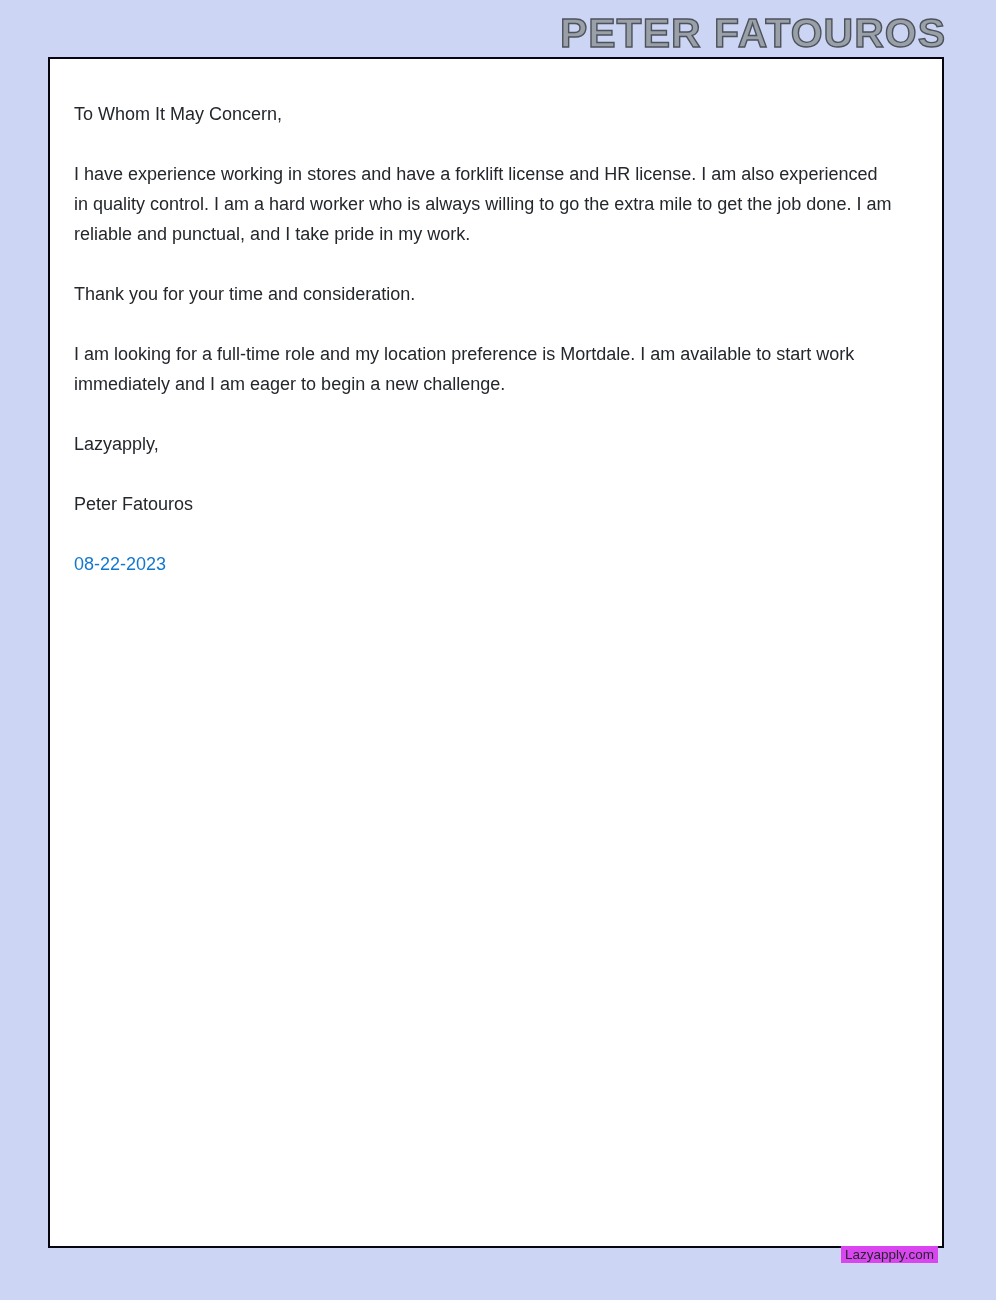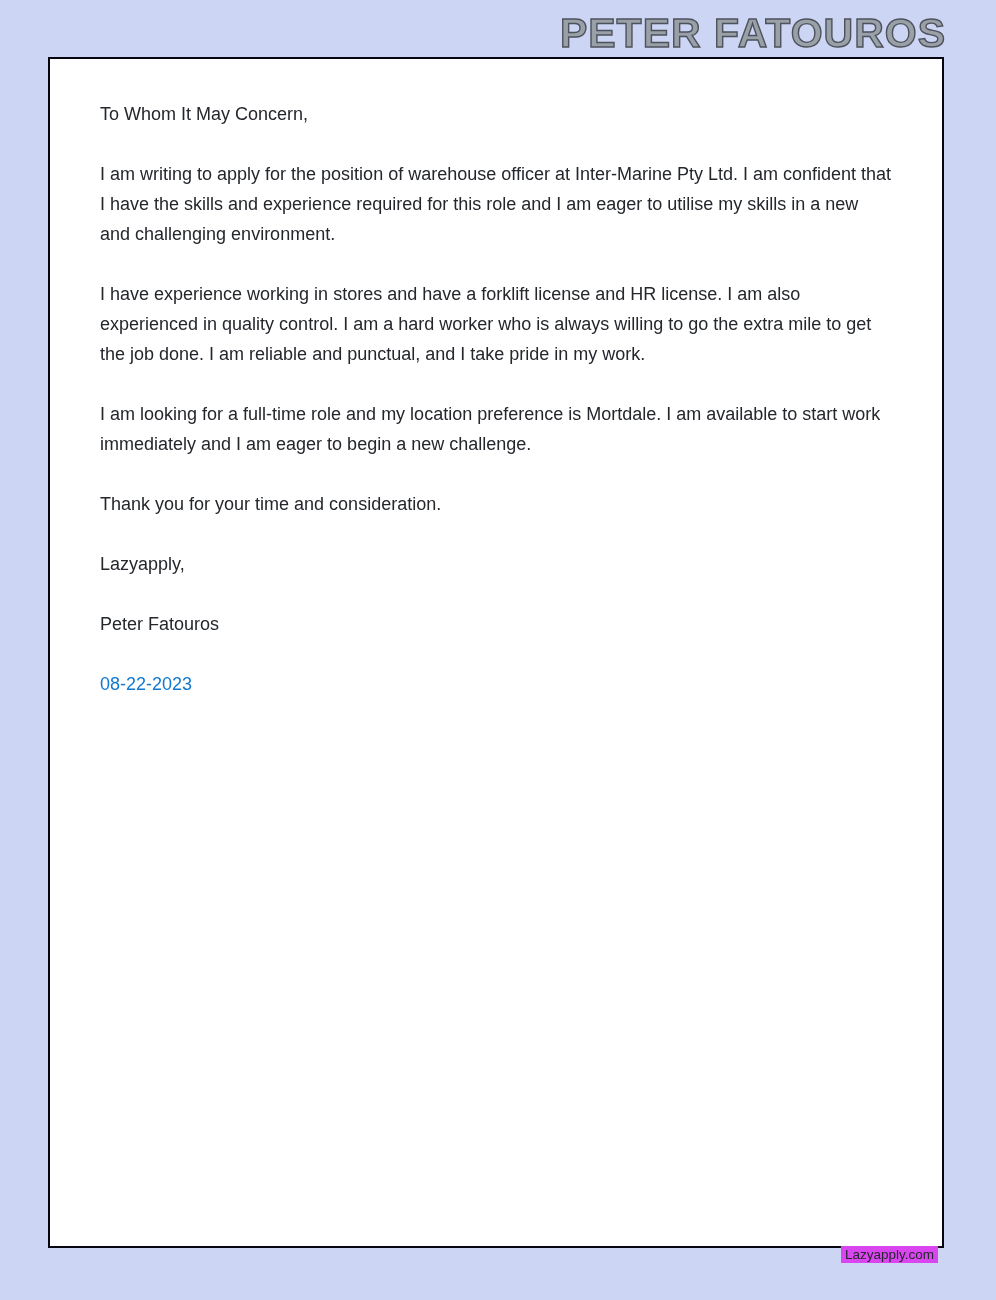--- a/index.html
+++ b/index.html
@@ -33,21 +33,21 @@
   
   .page {
     position: absolute;
     left: 48px;
     top: 57px;
     width: 896px;
     height: 1191px;
     background: #ffffff;
     border: 2px solid #05060f;
     box-sizing: border-box;
-    padding: 40px 50px 0 50px;
+    padding: 40px 50px 0 24px;
   }
 
   .letter p {
     margin: 30px 0;
     font-size: 18px;
     line-height: 30px;
     color: #24272c;
   }
   .letter p.salutation {
     margin-top: 0;
@@ -69,23 +69,22 @@
   }
 </style>
 </head>
 <body>
 
 <div class="header-name">PETER FATOUROS</div>
 
 <div class="page">
   <div class="letter">
     <p class="salutation">To Whom It May Concern,</p>
-    <p>I am writing to apply for the position of warehouse officer at Inter-Marine Pty Ltd. I am confident that I have the skills and experience required for this role and I am eager to utilise my skills in a new and challenging environment.</p>
     <p>I have experience working in stores and have a forklift license and HR license. I am also experienced in quality control. I am a hard worker who is always willing to go the extra mile to get the job done. I am reliable and punctual, and I take pride in my work.</p>
+    <p>Thank you for your time and consideration.</p>
     <p>I am looking for a full-time role and my location preference is Mortdale. I am available to start work immediately and I am eager to begin a new challenge.</p>
-    <p>Thank you for your time and consideration.</p>
     <p>Lazyapply,</p>
     <p>Peter Fatouros</p>
     <p class="date">08-22-2023</p>
   </div>
 </div>
 
 <div class="footer-brand">Lazyapply.com</div>
 
 </body></html>

